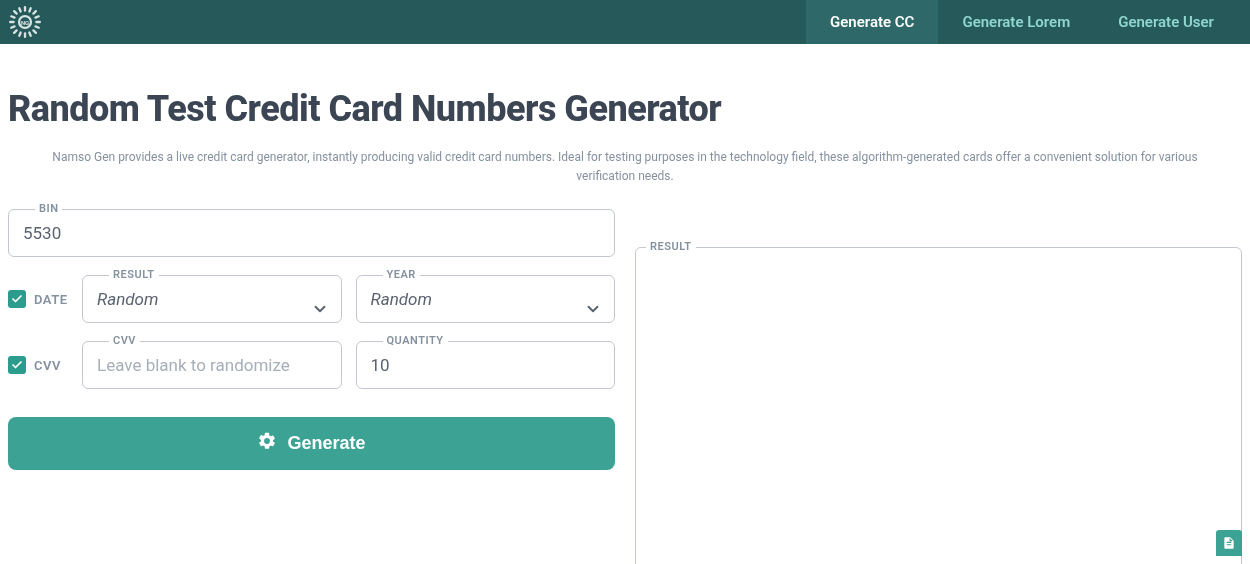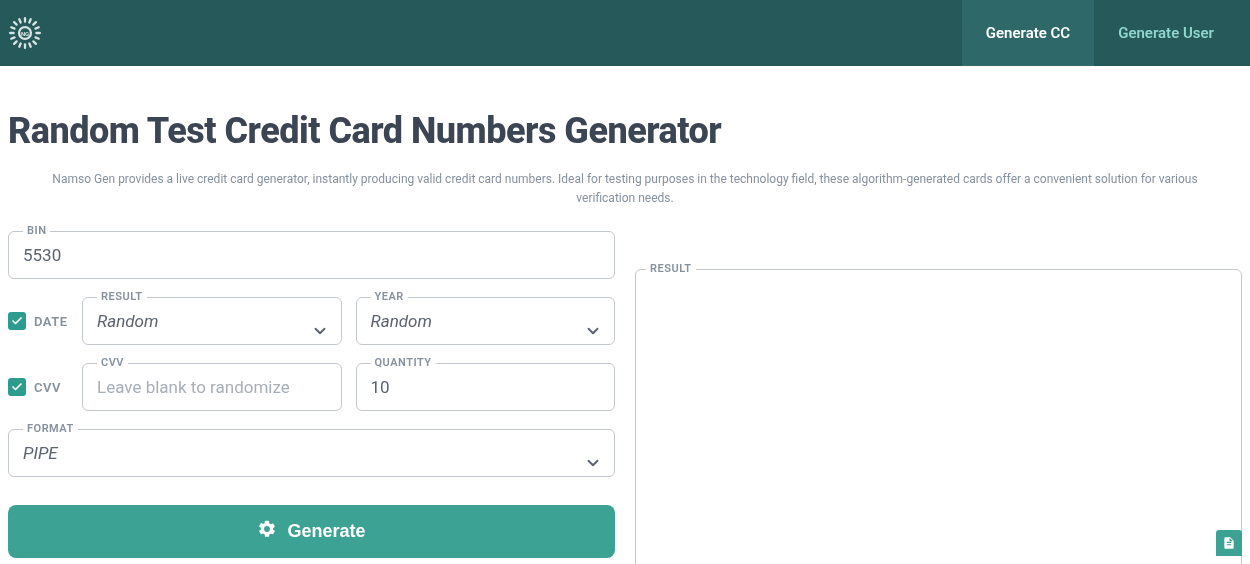--- a/index.html
+++ b/index.html
@@ -4,21 +4,21 @@
 <style>
   * { box-sizing: border-box; margin: 0; padding: 0; }
   body {
     font-family: -apple-system, BlinkMacSystemFont, "Segoe UI", Roboto, Arial, sans-serif;
     background: #ffffff;
     color: #5a6270;
     width: 1250px;
   }
   .header {
     background: #265a5a;
-    height: 66px;
+    height: 44px;
     display: flex;
     align-items: center;
     justify-content: space-between;
     padding: 0 12px 0 8px;
   }
   .logo {
     width: 34px; height: 34px;
     display: flex; align-items: center; justify-content: center;
     color: #d8e4e4;
   }
@@ -57,21 +57,21 @@
   .right { flex: 1; position: relative; }
   .field {
     position: relative;
     border: 1px solid #c3c8cf;
     border-radius: 6px;
     background: #fff;
   }
   .field-label {
     position: absolute;
     top: -8px;
-    left: 14px;
+    left: 26px;
     background: #fff;
     padding: 0 4px;
     font-size: 11px;
     font-weight: 600;
     letter-spacing: 0.5px;
     color: #8691a0;
   }
   .field input, .field .select-val, .field .textarea-val {
     border: none;
     outline: none;
@@ -183,20 +183,21 @@
         <line x1="12" y1="1.5" x2="12" y2="4" transform="rotate(67.5 12 12)"></line>
         <line x1="12" y1="20" x2="12" y2="22.5" transform="rotate(67.5 12 12)"></line>
         <line x1="12" y1="1.5" x2="12" y2="4" transform="rotate(-67.5 12 12)"></line>
         <line x1="12" y1="20" x2="12" y2="22.5" transform="rotate(-67.5 12 12)"></line>
       </g>
       <text x="12" y="13.8" text-anchor="middle" font-size="4.2" fill="currentColor" stroke="none" font-weight="700">NG</text>
     </svg>
   </div>
   <div class="nav">
     <div class="nav-item active">Generate CC</div>
+    <div class="nav-item">Generate Lorem</div>
     <div class="nav-item">Generate User</div>
   </div>
 </div>
 
 <div class="container">
   <h1 class="title">Random Test Credit Card Numbers Generator</h1>
   <p class="desc">Namso Gen provides a live credit card generator, instantly producing valid credit card numbers. Ideal for testing purposes in the technology field, these algorithm-generated cards offer a convenient solution for various verification needs.</p>
 
   <div class="grid">
     <div class="left">
@@ -251,31 +252,20 @@
         <div class="field">
           <span class="field-label">CVV</span>
           <input type="text" placeholder="Leave blank to randomize" style="">
         </div>
         <div class="field">
           <span class="field-label">QUANTITY</span>
           <input type="text" value="10" style="">
         </div>
       </div>
 
-      <div class="field">
-        <span class="field-label">FORMAT</span>
-        <div class="select-wrap">
-          <div class="select-val">PIPE</div>
-          <span class="chev">
-            <svg width="18" height="18" viewBox="0 0 24 24" fill="none" stroke="currentColor" stroke-width="2.5" stroke-linecap="round" stroke-linejoin="round">
-                <polyline points="6 9 12 15 18 9"></polyline>
-              </svg>
-          </span>
-        </div>
-      </div>
 
       <button class="btn-generate">
         <span>
           <svg width="20" height="20" viewBox="0 0 24 24" fill="currentColor">
               <path d="M19.14 12.94a7.14 7.14 0 0 0 .06-.94 7.14 7.14 0 0 0-.06-.94l2.03-1.58a.5.5 0 0 0 .12-.64l-1.92-3.32a.5.5 0 0 0-.6-.22l-2.39.96a7.03 7.03 0 0 0-1.62-.94l-.36-2.54A.5.5 0 0 0 14 2h-4a.5.5 0 0 0-.5.42l-.36 2.54c-.58.24-1.12.55-1.62.94l-2.39-.96a.5.5 0 0 0-.6.22L2.61 8.48a.5.5 0 0 0 .12.64l2.03 1.58c-.04.31-.06.63-.06.94s.02.63.06.94l-2.03 1.58a.5.5 0 0 0-.12.64l1.92 3.32c.13.22.39.31.6.22l2.39-.96c.5.39 1.04.7 1.62.94l.36 2.54c.4.24.25.42.5.42h4c.25 0 .46-.18.5-.42l.36-2.54c.58-.24 1.12-.55 1.62-.94l2.39.96c.21.09.47 0 .6-.22l1.92-3.32a.5.5 0 0 0-.12-.64l-2.03-1.58zM12 15.5A3.5 3.5 0 1 1 12 8.5a3.5 3.5 0 0 1 0 7z"></path>
             </svg>
         </span>
         <span>Generate</span>
       </button>
 

